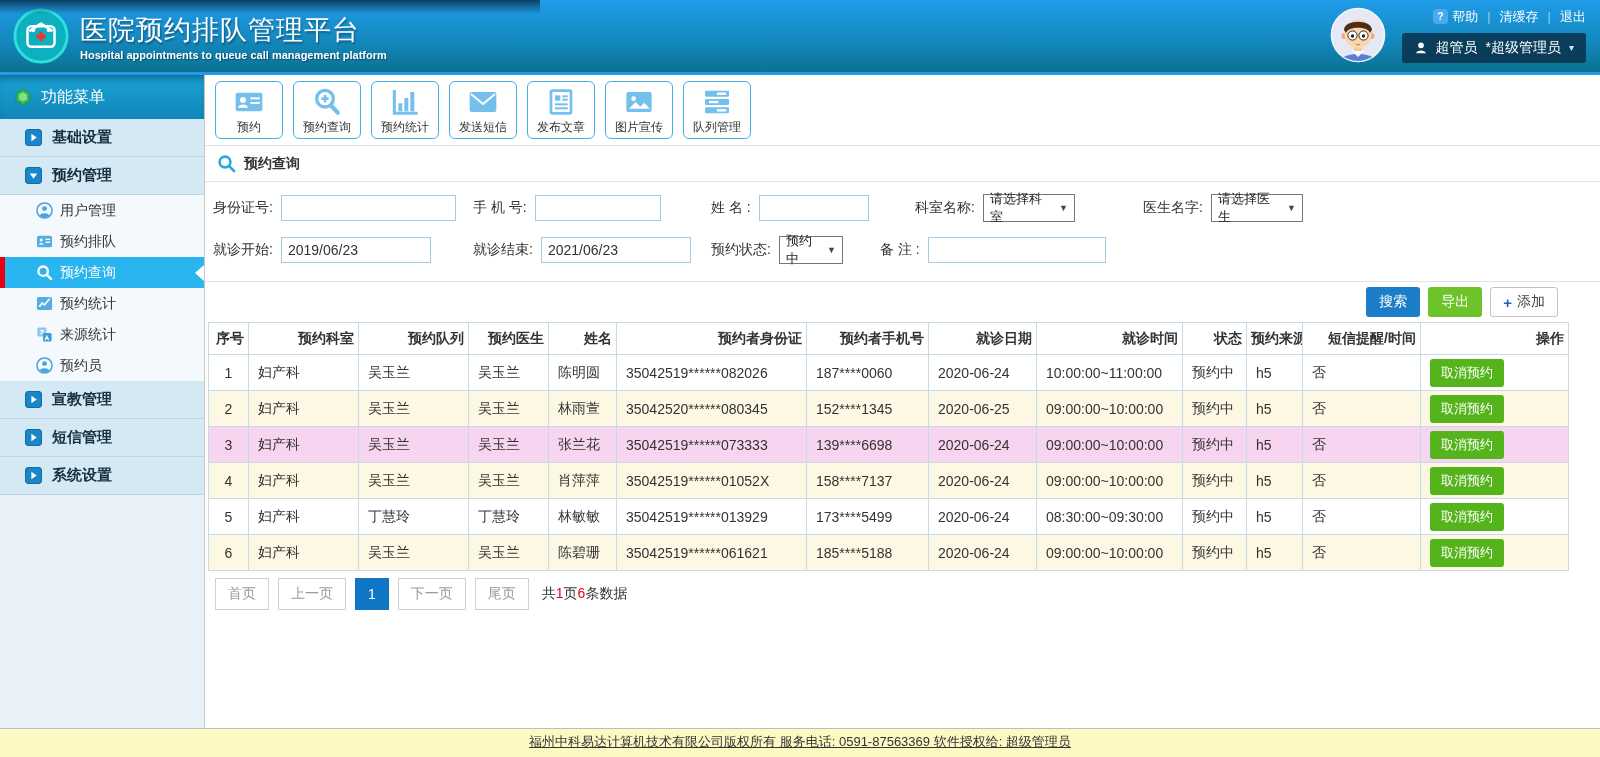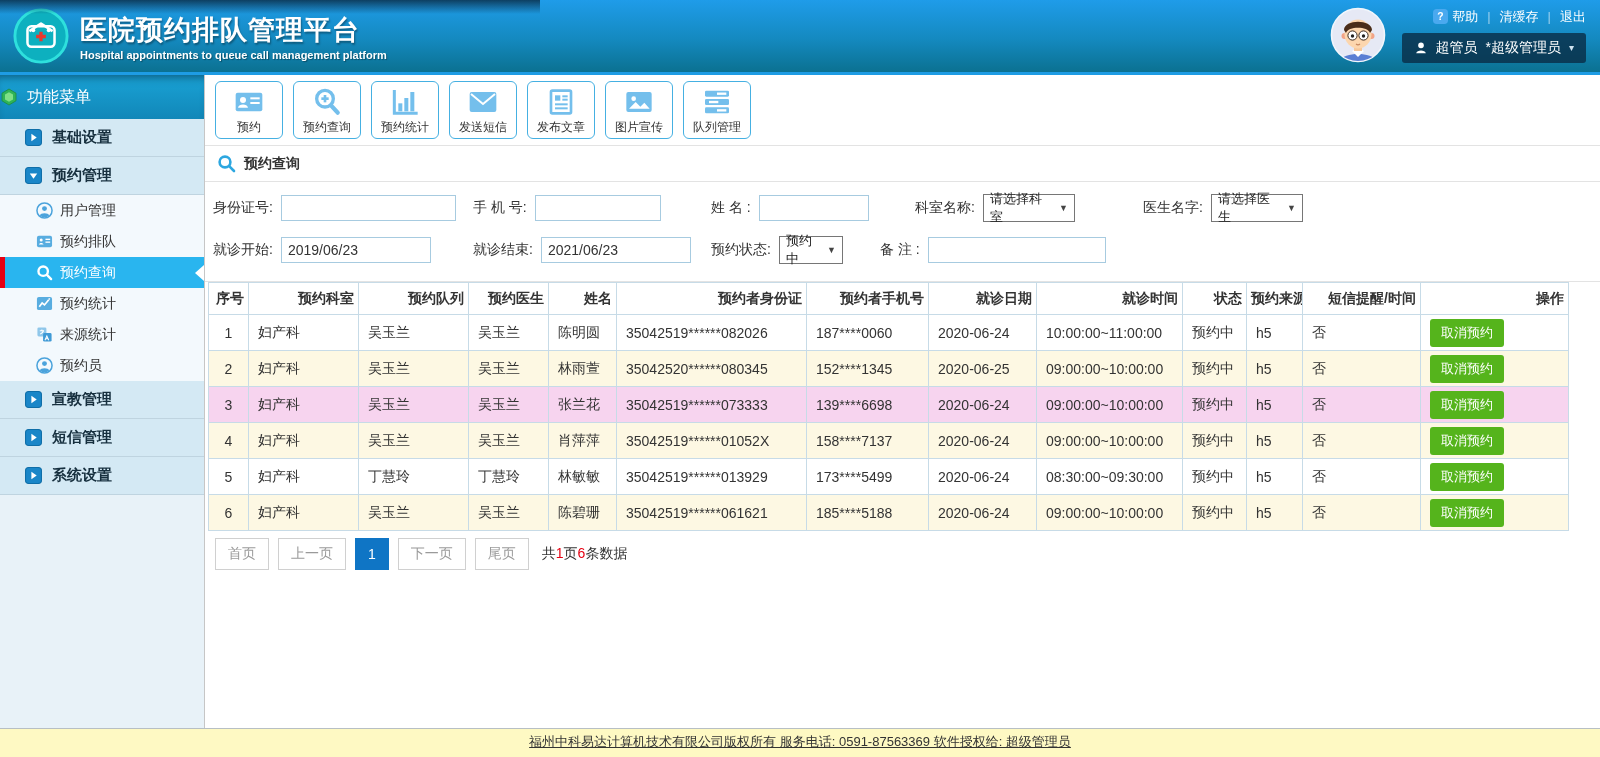--- a/index.html
+++ b/index.html
@@ -12,38 +12,38 @@
   .header{
     height:75px; position:relative;
     background:linear-gradient(180deg,#1f9ce9 0%, #1489bf 55%, #0b7191 100%);
     border-bottom:3px solid #1e9ce4;
     display:flex; align-items:center;
   }
   .header::before{content:""; position:absolute; left:0; top:0; width:540px; height:14px;
     background:linear-gradient(180deg,rgba(6,24,40,.7),rgba(6,24,40,0)); pointer-events:none;}
   .logo-wrap{display:flex; align-items:center; gap:10px; padding-left:12px;}
   .logo-circle{width:58px; height:58px;}
-  .titles .t1{font-size:27px; font-weight:bold; color:#fff; letter-spacing:1px; text-shadow:1px 2px 2px rgba(0,0,0,.35);}
+  .titles .t1{font-size:27px; font-weight:normal; color:#fff; letter-spacing:1px; text-shadow:1px 2px 2px rgba(0,0,0,.35);}
   .titles .t2{font-size:11px; font-weight:bold; color:#fff; margin-top:1px; text-shadow:1px 1px 1px rgba(0,0,0,.35);}
   .header-right{position:absolute; right:14px; top:7px; display:flex; align-items:center; gap:16px;}
   .avatar{width:56px; height:56px;}
   .hr-col{display:flex; flex-direction:column; gap:7px; align-items:flex-end;}
   .top-links{display:flex; align-items:center; gap:9px; color:#fff; font-size:13px;}
   .top-links .lnk{display:flex; align-items:center; gap:4px; cursor:pointer;}
   .top-links .divider{color:rgba(255,255,255,.55);}
   .help-ico{width:15px; height:15px; display:inline-block;}
   .user-pill{background:rgba(9,42,66,.78); border-radius:3px; height:30px; display:flex; align-items:center; gap:8px; padding:0 12px; color:#fff; font-size:14px; cursor:pointer;}
   .user-pill .pico{width:14px; height:14px; display:inline-block;}
   .user-pill .caret{font-size:10px; color:#cfe3f0;}
   
   .bodyrow{display:flex; height:653px;}
   aside{width:205px; background:#e8f2f8; border-right:1px solid #c6c6c6; flex:none;}
   .menu-head{height:44px; background:linear-gradient(180deg,#1aa3d6,#1187b8);
     box-shadow:inset 0 8px 10px -6px rgba(0,25,45,.55);
-    color:#fff; font-size:16px; display:flex; align-items:center; gap:9px; }
+    color:#fff; font-size:16px; display:flex; align-items:center; gap:9px; padding-left:14px;}
   .menu-head .s-icon{width:18px;height:18px;}
   .side-item{display:flex; align-items:center; cursor:pointer;}
   .side-item .s-icon{display:inline-flex; width:17px; height:17px; flex:none;}
   .side-item .s-icon svg{width:100%; height:100%;}
   .side-item.group{height:38px; background:#d4e9f4; border-bottom:1px solid #bfd4e0; padding-left:25px; gap:10px; font-size:15px; font-weight:bold; color:#17303f;}
   .side-item.sub{height:31px; background:#f3f9fd; padding-left:36px; gap:7px; font-size:14px; color:#333;}
   .side-item.sub.active{background:#29b5ef; color:#fff; border-left:5px solid #e60012; padding-left:31px; position:relative;}
   .side-item.sub.active::after{content:""; position:absolute; right:0; top:50%; transform:translateY(-50%);
     border-top:8px solid transparent; border-bottom:8px solid transparent; border-right:9px solid #fff;}
   main{flex:1; background:#fff; position:relative; overflow:hidden;}
@@ -428,20 +428,28 @@
             <span class="sel-text">预约中</span>
             <span class="sel-caret">▼</span>
           </div>
         </div>
         <div class="fgroup" style="left: 675px; top: 54px;">
           <label class="flabel">备 注 :</label>
           <input class="finput" value="" style="width: 178px;">
         </div>
       </div>
 
+    <div class="actions-row">
+      <button class="btn btn-search">搜索</button>
+      <button class="btn btn-export">导出</button>
+      <button class="btn btn-add">
+        <span class="plus">+</span>
+        <span>添加</span>
+      </button>
+    </div>
 
     <table id="grid">
         <colgroup>
           <col style="width: 40px;">
           <col style="width: 110px;">
           <col style="width: 110px;">
           <col style="width: 80px;">
           <col style="width: 68px;">
           <col style="width: 190px;">
           <col style="width: 122px;">

